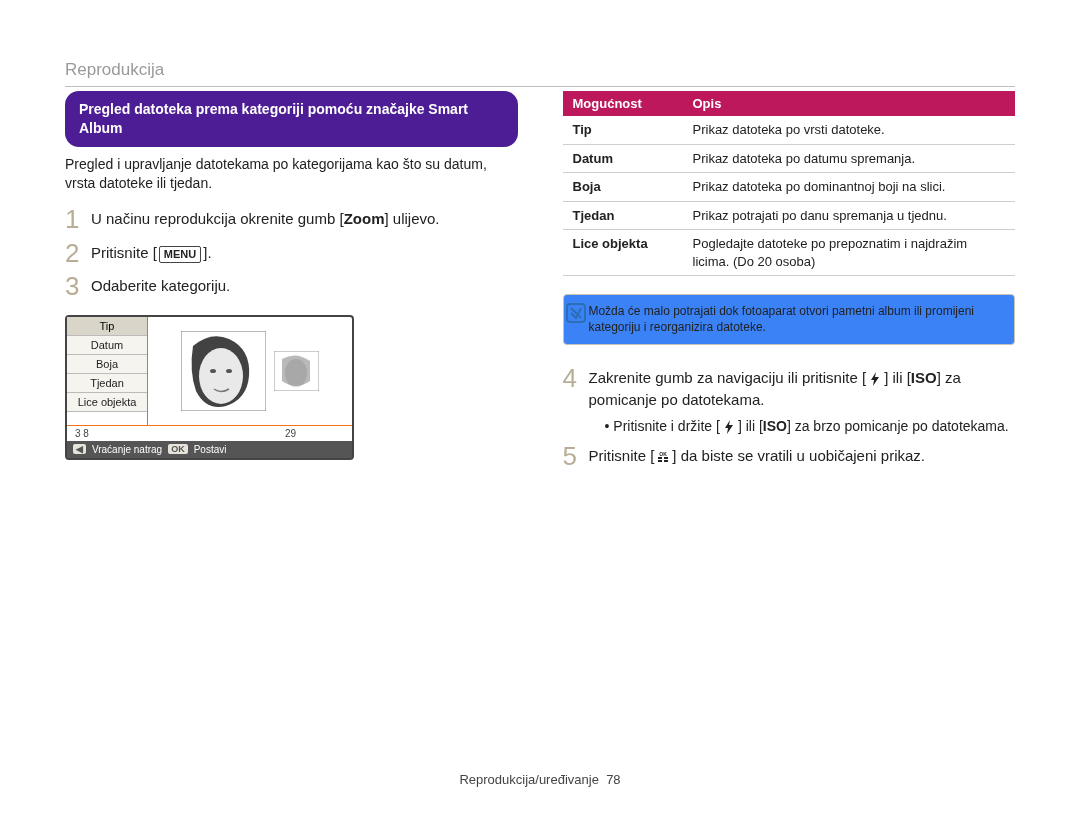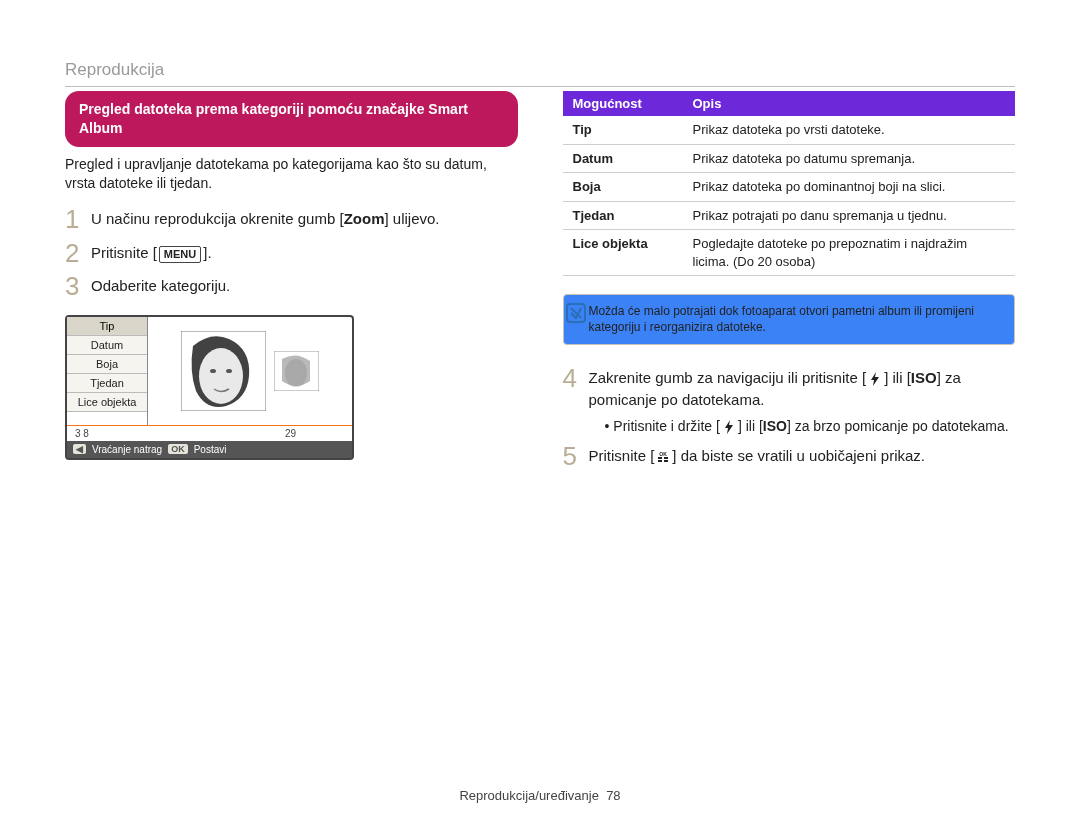--- a/index.html
+++ b/index.html
@@ -1,51 +1,51 @@
 <!DOCTYPE html>
 <html><head>
 <meta charset="utf-8">
 <style>
   html,body{margin:0;padding:0;background:#fff;font-family:Arial,Helvetica,sans-serif;color:#222;}
   .page{width:1080px;height:815px;box-sizing:border-box;padding:60px 65px 40px 65px;position:relative;}
   .section-title{color:#9a9a9a;font-size:17px;border-bottom:1px solid #bdbdbd;padding-bottom:6px;margin-bottom:4px;}
   .cols{display:flex;gap:45px;}
   .col{flex:1 1 50%;}
-  .pill{background:#be185d;color:#fff;font-weight:bold;font-size:14px;border-radius:14px;padding:9px 14px;line-height:1.35;}
+  .pill{background:#4c1d95;color:#fff;font-weight:bold;font-size:14px;border-radius:14px;padding:9px 14px;line-height:1.35;}
   .intro{font-size:14px;margin-top:8px;line-height:1.4;}
   ol.steps{list-style:none;padding:0;margin:14px 0 0 0;counter-reset:step;}
   ol.steps>li{display:flex;align-items:flex-start;font-size:15px;margin-bottom:8px;line-height:1.5;}
   .stepnum{color:#b9ad95;font-size:26px;font-weight:300;width:26px;flex-shrink:0;line-height:1.1;margin-top:-3px;}
   .b{font-weight:bold;}
   .btn-label{display:inline-block;border:1px solid #444;border-radius:2px;padding:0 4px;font-size:11px;font-weight:bold;line-height:1.4;margin:0 2px;vertical-align:baseline;}
   
   .camera{margin-top:14px;border:2px solid #444;border-radius:4px;width:285px;background:#fff;}
   .cam-body{display:flex;}
   .cam-menu{width:80px;border-right:1px solid #888;}
   .cam-menu .mi{font-size:11px;text-align:center;padding:3px 0;border-bottom:1px solid #bbb;background:#f6f4ef;}
   .cam-menu .mi.sel{background:#d9d5c8;color:#000;}
   .cam-thumbs{flex:1;display:flex;align-items:center;justify-content:center;gap:8px;padding:14px 8px;}
   .thumb-lg{width:85px;height:80px;}
   .thumb-sm{width:45px;height:40px;}
   .cam-info{font-size:10px;color:#444;display:flex;gap:28px;padding:2px 8px;border-top:1px solid #f97316;}
   .cam-foot{background:#555;color:#fff;font-size:10px;padding:3px 6px;display:flex;align-items:center;gap:6px;}
   .badge{display:inline-block;background:#e6e3da;color:#555;border-radius:2px;padding:0 3px;font-size:9px;font-weight:bold;}
   
   table.opts{border-collapse:collapse;width:100%;font-size:13px;}
-  table.opts th{background:#6d28d9;color:#fff;font-weight:bold;text-align:left;padding:5px 10px;}
+  table.opts th{background:#be185d;color:#fff;font-weight:bold;text-align:left;padding:5px 10px;}
   table.opts td{padding:5px 10px;border-bottom:1px solid #d0cec9;vertical-align:top;line-height:1.35;}
   table.opts td:first-child{width:100px;font-weight:bold;}
   .notebox{display:flex;border:1px solid #c8c3b4;background:#3b82f6;border-radius:4px;margin-top:18px;}
   .noteicon{width:34px;display:flex;align-items:flex-start;justify-content:center;padding-top:8px;}
   .noteicon svg{display:block;}
   .notetext{font-size:12px;padding:8px 10px 8px 0;line-height:1.35;}
   .sub{font-size:14px;margin-top:4px;padding-left:16px;}
   .sub::before{content:"• ";}
   .inline-icon{display:inline-flex;align-items:center;justify-content:center;width:14px;height:14px;vertical-align:middle;margin:0 2px;}
-  .footer{position:absolute;bottom:12px;left:0;width:100%;text-align:center;font-size:13px;color:#444;}
+  .footer{position:absolute;bottom:28px;left:0;width:100%;text-align:center;font-size:13px;color:#444;}
 </style>
 </head>
 <body>
 
 <div class="page">
 
   <div class="section-title">Reprodukcija</div>
 
   <div class="cols">
 

